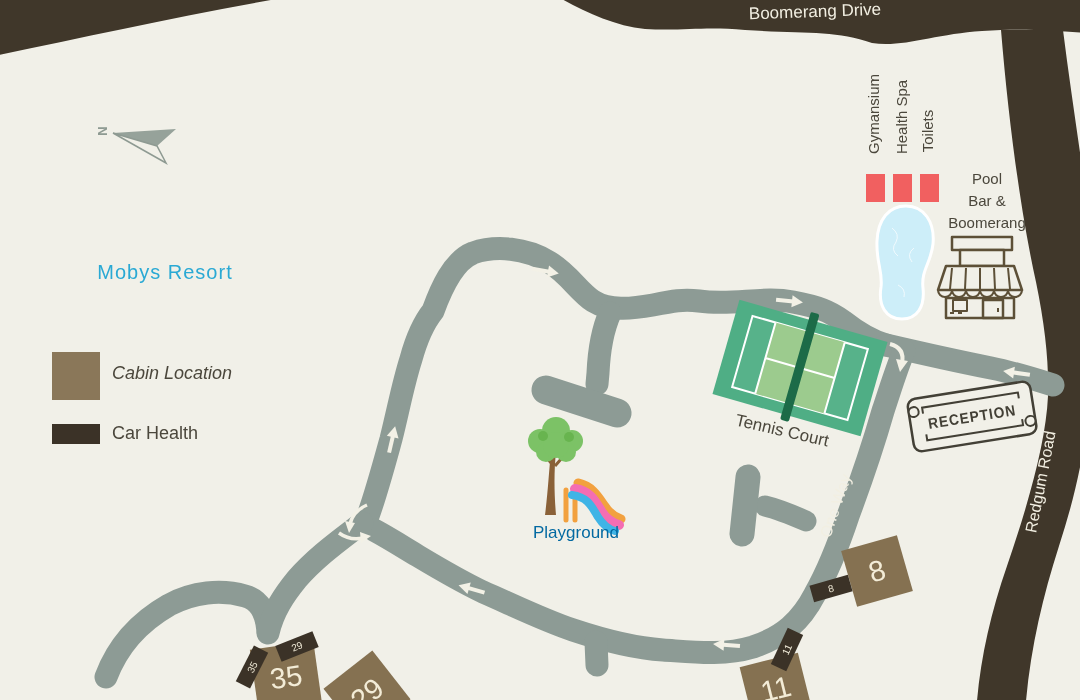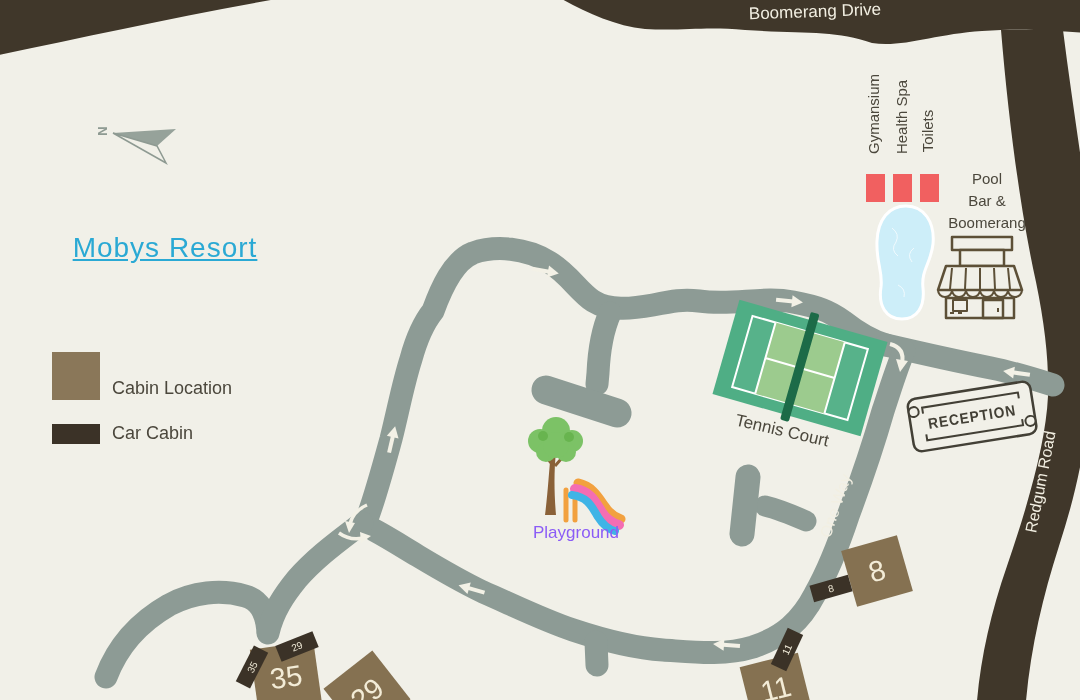--- a/index.html
+++ b/index.html
@@ -1,40 +1,40 @@
 <!DOCTYPE html>
 <html><head>
 <meta charset="utf-8">
 <style>
   html,body{margin:0;padding:0;background:#d8d6cc;}
   #stage{position:relative;width:1080px;height:700px;overflow:hidden;background:#f1f0e8;
          font-family:"Liberation Sans",sans-serif;}
   #stage svg{position:absolute;left:0;top:0;}
   .lbl{position:absolute;color:#4b473c;white-space:nowrap;}
   .cream{color:#f2efe2;}
-  #title{left:40px;top:226px;width:250px;text-align:center;color:#2aa9d4;
-         font-size:28px;line-height:44px;letter-spacing:1px;text-decoration:underline;}
+  #title{left:40px;top:250px;width:250px;text-align:center;color:#2aa9d4;
+         font-size:20px;line-height:44px;letter-spacing:1px;}
   #legend-cabin-swatch{position:absolute;left:52px;top:352px;width:48px;height:48px;background:#8a7759;}
   #legend-car-swatch{position:absolute;left:52px;top:424px;width:48px;height:20px;background:#3b3227;}
-  #legend-cabin-label{left:112px;top:378px;font-size:18px;}
+  #legend-cabin-label{left:112px;top:363px;font-size:18px;font-style:italic;}
   #legend-car-label{left:112px;top:423px;font-size:18px;}
   #boomerang-label{left:725px;top:2px;width:180px;text-align:center;font-size:17px;
                    transform:rotate(-2deg);}
   #redgum-label{left:977px;top:472px;width:130px;height:20px;text-align:center;font-size:16px;
                 transform:rotate(-79deg);}
   #oneway-label{left:791px;top:497px;width:90px;height:18px;text-align:center;font-size:16px;
                 transform:rotate(-71deg);}
   .gymlbl{width:100px;height:18px;text-align:center;font-size:15px;transform:rotate(-90deg);}
   #gym-label{left:824px;top:105px;}
   #spa-label{left:852px;top:108px;}
   #toilets-label{left:878px;top:122px;}
   #poolbar-label{left:928px;top:168px;width:80px;text-align:center;font-size:15px;line-height:22px;margin-left:19px;}
   #tennis-label{left:712px;top:421px;width:140px;text-align:center;font-size:17px;
                 transform:rotate(13deg);}
-  #playground-label{left:516px;top:523px;width:120px;text-align:center;font-size:17px;color:#8b5cf6;}
+  #playground-label{left:516px;top:523px;width:120px;text-align:center;font-size:17px;color:#0369a1;}
   #reception-label{left:912px;top:408px;width:120px;text-align:center;font-size:15px;font-weight:700;
                    letter-spacing:1px;color:#434036;transform:rotate(-9deg) scaleX(.92);}
   #north-label{left:95px;top:123px;width:16px;height:16px;font-size:13px;font-weight:700;
                color:#8e9a92;transform:rotate(-90deg);text-align:center;}
   .cabin{position:absolute;background:#857151;display:flex;align-items:center;justify-content:center;
          color:#f3ecd7;font-size:29px;}
   #cabin35{left:254px;top:645px;width:64px;height:64px;transform:rotate(-8deg);}
   #cabin29{left:336px;top:663px;width:62px;height:62px;transform:rotate(-38deg);}
   #cabin8{left:848px;top:542px;width:58px;height:58px;transform:rotate(-16deg);}
   #cabin11{left:746px;top:659px;width:60px;height:60px;transform:rotate(-14deg);}
@@ -180,21 +180,21 @@
 
   <div class="lbl" id="title">
     <span style="display:block">Mobys Resort</span>
   </div>
 
   <div class="lbl" id="north-label">N</div>
 
   <div id="legend-cabin-swatch"></div>
   <div class="lbl" id="legend-cabin-label">Cabin Location</div>
   <div id="legend-car-swatch"></div>
-  <div class="lbl" id="legend-car-label">Car Cabin</div>
+  <div class="lbl" id="legend-car-label">Car Health</div>
 
   <div class="lbl cream" id="boomerang-label">Boomerang Drive</div>
   <div class="lbl cream" id="redgum-label">Redgum Road</div>
   <div class="lbl cream" id="oneway-label">One Way</div>
 
   <div class="lbl gymlbl" id="gym-label">Gymansium</div>
   <div class="lbl gymlbl" id="spa-label">Health Spa</div>
   <div class="lbl gymlbl" id="toilets-label">Toilets</div>
 
   <div class="lbl" id="poolbar-label">

